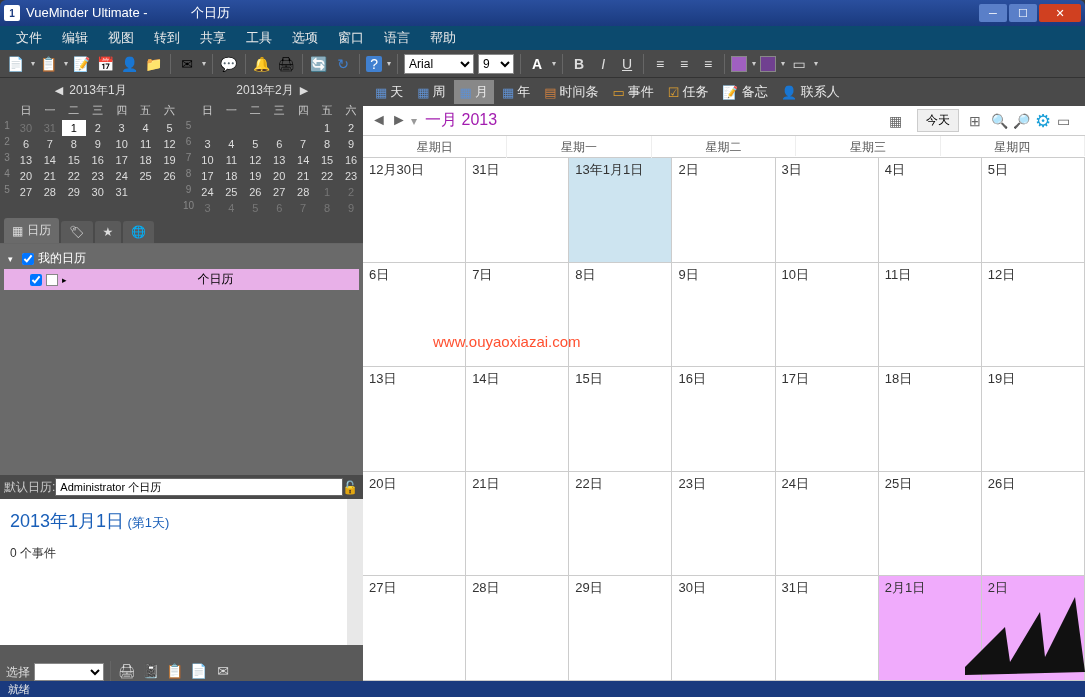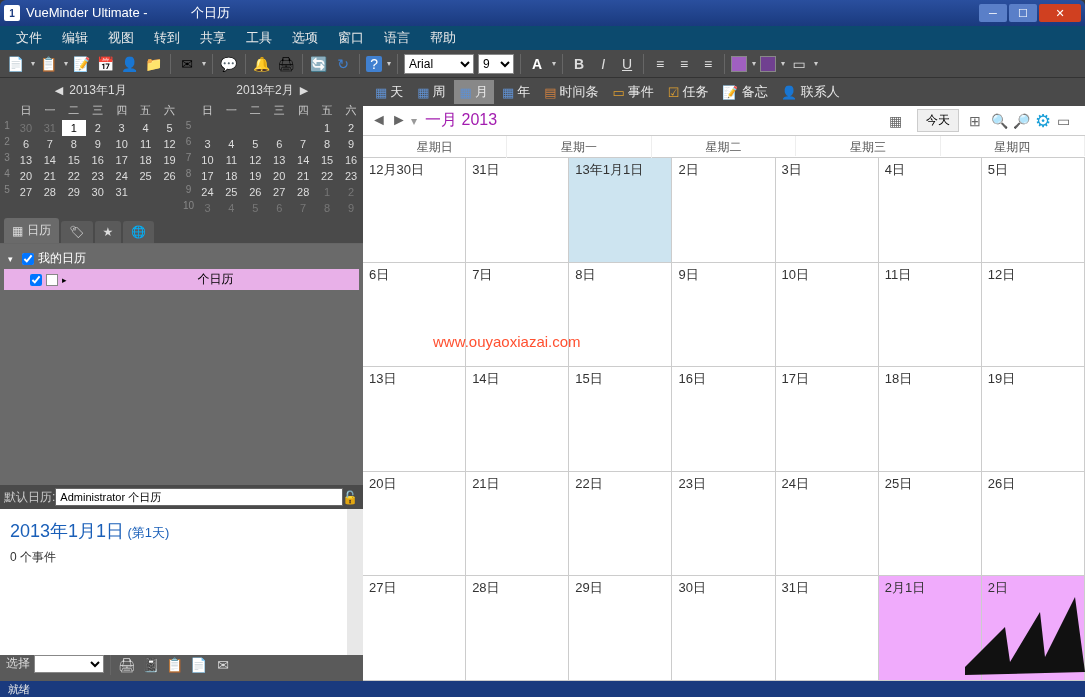--- a/index.html
+++ b/index.html
@@ -52,23 +52,23 @@
 .tree-check { width: 12px; height: 12px; }
 
 .defcal { height: 24px; background: #4a4a4a; display: flex; align-items: center; padding: 0 4px; color: #ccc; font-size: 12px; }
 .defcal input { flex: 1; height: 18px; font-size: 11px; padding: 0 4px; background: #fff; border: 1px solid #666; }
 .lock-icon { font-size: 13px; color: #aaa; }
 
 .details { background: #fff; padding: 10px; height: 146px; position: relative; }
 .details-scroll { position: absolute; right: 0; top: 0; width: 16px; height: 100%; background: #e8e8e8; }
 .details-date { color: #1a5fb8; font-size: 18px; }
 .details-daynum { color: #1a5fb8; font-size: 13px; }
-.details-events { color: #333; font-size: 12px; margin-top: 6px; }
-
-.selbar { height: 26px; background: #5a5a5a; display: flex; align-items: flex-start; padding: 0 6px; gap: 4px; color: #ddd; }
+.details-events { color: #333; font-size: 12px; margin-top: 12px; }
+
+.selbar { height: 36px; background: #5a5a5a; display: flex; align-items: flex-end; padding: 0 6px; gap: 4px; color: #ddd; }
 .selbar select { height: 18px; font-size: 11px; background: #fff; border: 1px solid #888; width: 70px; }
 
 .rightpanel { flex: 1; background: #4a4a4a; display: flex; flex-direction: column; }
 
 .viewbar { height: 28px; background: #4a4a4a; display: flex; align-items: center; padding: 0 6px; gap: 2px; }
 .viewbtn { padding: 3px 6px; color: #e8e8e8; font-size: 13px; cursor: pointer; display: flex; align-items: center; gap: 3px; }
 .viewbtn.active { background: #888; }
 
 .calheader { height: 30px; background: #fff; display: flex; align-items: center; padding: 0 8px; border-bottom: 1px solid #ccc; }
 .nav-arrow { width: 20px; height: 20px; cursor: pointer; font-size: 16px; color: #666; }

